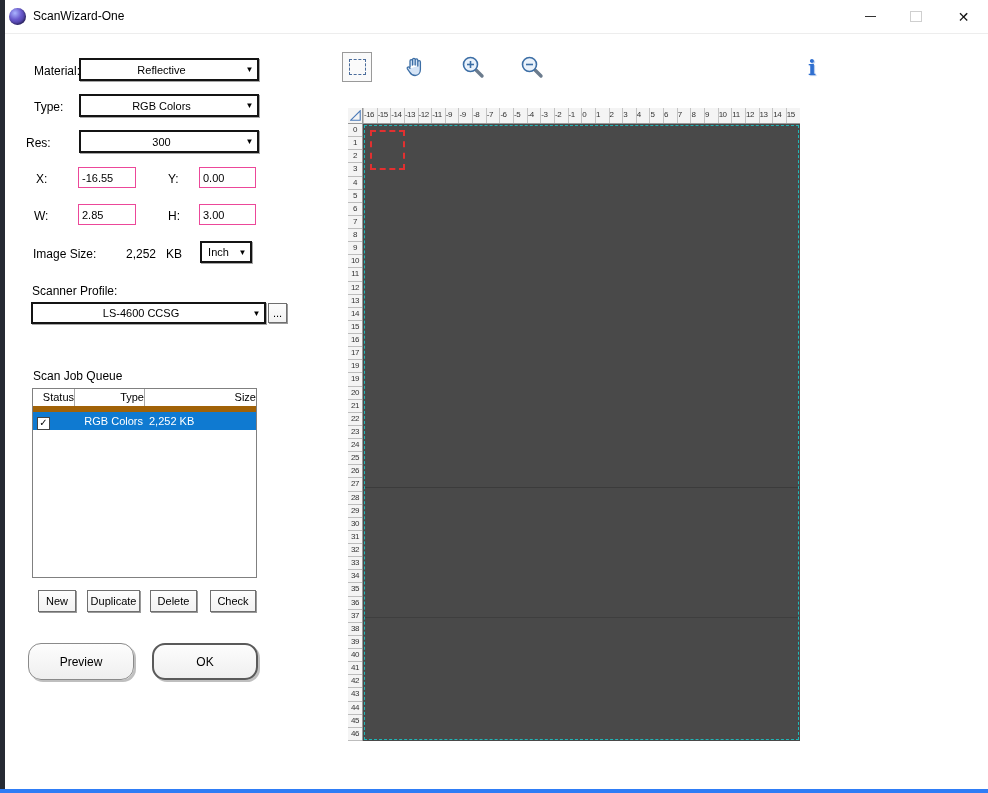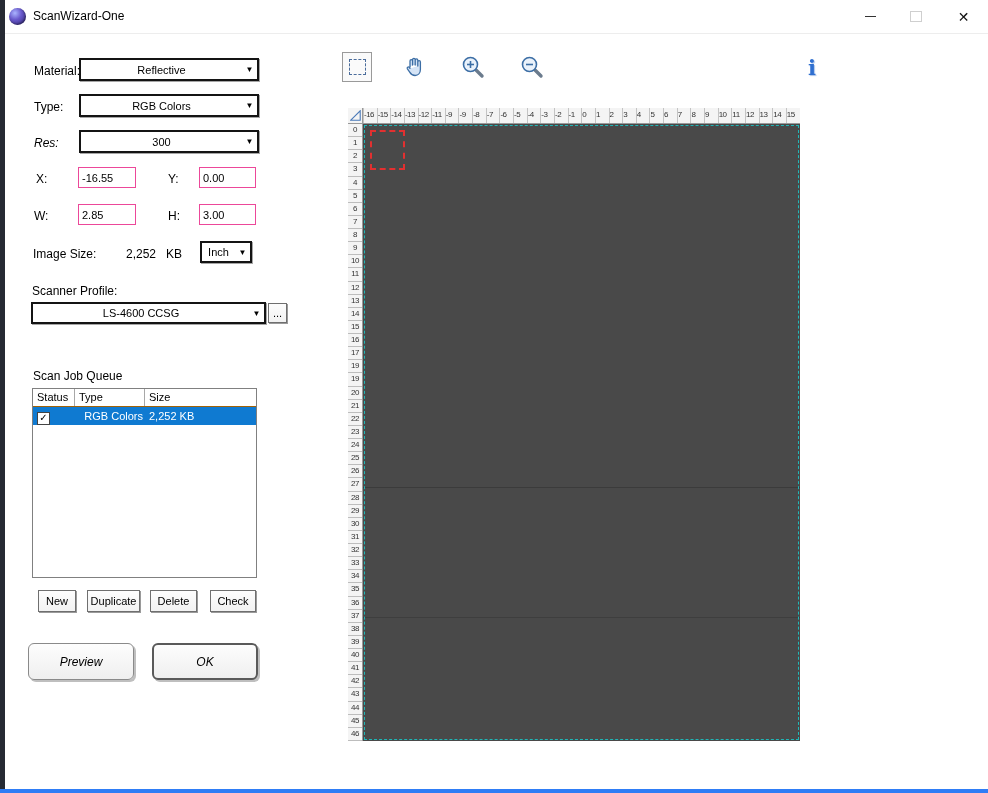--- a/index.html
+++ b/index.html
@@ -28,28 +28,28 @@
   .combo{position:absolute;background:#fff;border:2px solid #141414;border-radius:0;
     box-shadow:1px 1px 0 rgba(0,0,0,.35);display:flex;align-items:center;box-sizing:border-box;}
   .combo .val{flex:1;text-align:center;font-size:11px;overflow:hidden;white-space:nowrap;}
   .combo .arrow{width:15px;font-size:8px;text-align:center;color:#000;}
   .field{position:absolute;border:1px solid #ec4899;background:#fff;font-size:11px;
     padding:0 3px;box-sizing:border-box;font-family:inherit;color:#000;}
   .btn{position:absolute;background:linear-gradient(#fdfdfd,#f2f2f2);border:1px solid #6f6f6f;
     box-shadow:1px 1px 0 #9a9a9a;font-size:11px;display:flex;align-items:center;justify-content:center;
     box-sizing:border-box;cursor:default;font-family:inherit;}
   .bigbtn{position:absolute;background:linear-gradient(#fdfdfd,#efefef);border:1px solid #8a8a8a;
-    box-shadow:2px 2px 0 rgba(0,0,0,.25);border-radius:6px;font-size:12px;display:flex;align-items:center;
-    justify-content:center;box-sizing:border-box;cursor:default;font-family:inherit;font-style:italic;}
+    box-shadow:2px 2px 0 rgba(0,0,0,.25);border-radius:13px;font-size:12px;display:flex;align-items:center;
+    justify-content:center;box-sizing:border-box;cursor:default;font-family:inherit;}
   .bigbtn.ok{border:2px solid #5a5a5a;}
 
   
   .job-table{position:absolute;left:32px;top:388px;width:225px;height:190px;border:1px solid #808080;
     background:#fff;box-sizing:border-box;}
-  .job-header{display:grid;grid-template-columns:42px 70px 1fr;height:17px;border-bottom:1px solid #a16207;}
+  .job-header{display:grid;grid-template-columns:42px 70px 1fr;height:17px;border-bottom:6px solid #a16207;text-align:right;}
   .job-header .hcellh{font-size:11px;padding-left:4px;line-height:17px;border-right:1px solid #a8a8a8;overflow:hidden;}
   .job-header .hcellh:last-child{border-right:none;}
   .job-row{display:grid;grid-template-columns:42px 70px 1fr;height:18px;align-items:center;}
   .job-row.selected{background:#0f7ad1;color:#fff;}
   .checkbox{width:11px;height:11px;background:#fff;border:1px solid #444;margin-left:4px;
     font-size:10px;line-height:10px;text-align:center;color:#000;display:inline-block;box-sizing:content-box;}
   .cell.type{font-size:11px;text-align:right;padding-right:2px;}
   .cell.size{font-size:11px;text-align:left;padding-left:4px;}
 
   
@@ -99,21 +99,21 @@
   <span class="val">Reflective</span>
   <span class="arrow">▼</span>
 </div>
 
 <span class="label" style="left:34px;top:100px;">Type:</span>
 <div class="combo" style="left:79px;top:94px;width:180px;height:23px;">
   <span class="val">RGB Colors</span>
   <span class="arrow">▼</span>
 </div>
 
-<span class="label" style="left:34px;top:136px;font-style:italic;">Res:</span>
+<span class="label" style="left:26px;top:136px;">Res:</span>
 <div class="combo" style="left:79px;top:130px;width:180px;height:23px;">
   <span class="val">300</span>
   <span class="arrow">▼</span>
 </div>
 
 <span class="label" style="left:36px;top:172px;">X:</span>
 <input class="field" style="left: 78px; top: 167px; width: 58px; height: 21px;" value="-16.55">
 <span class="label" style="left:168px;top:172px;">Y:</span>
 <input class="field" style="left: 199px; top: 167px; width: 57px; height: 21px;" value="0.00">
 

